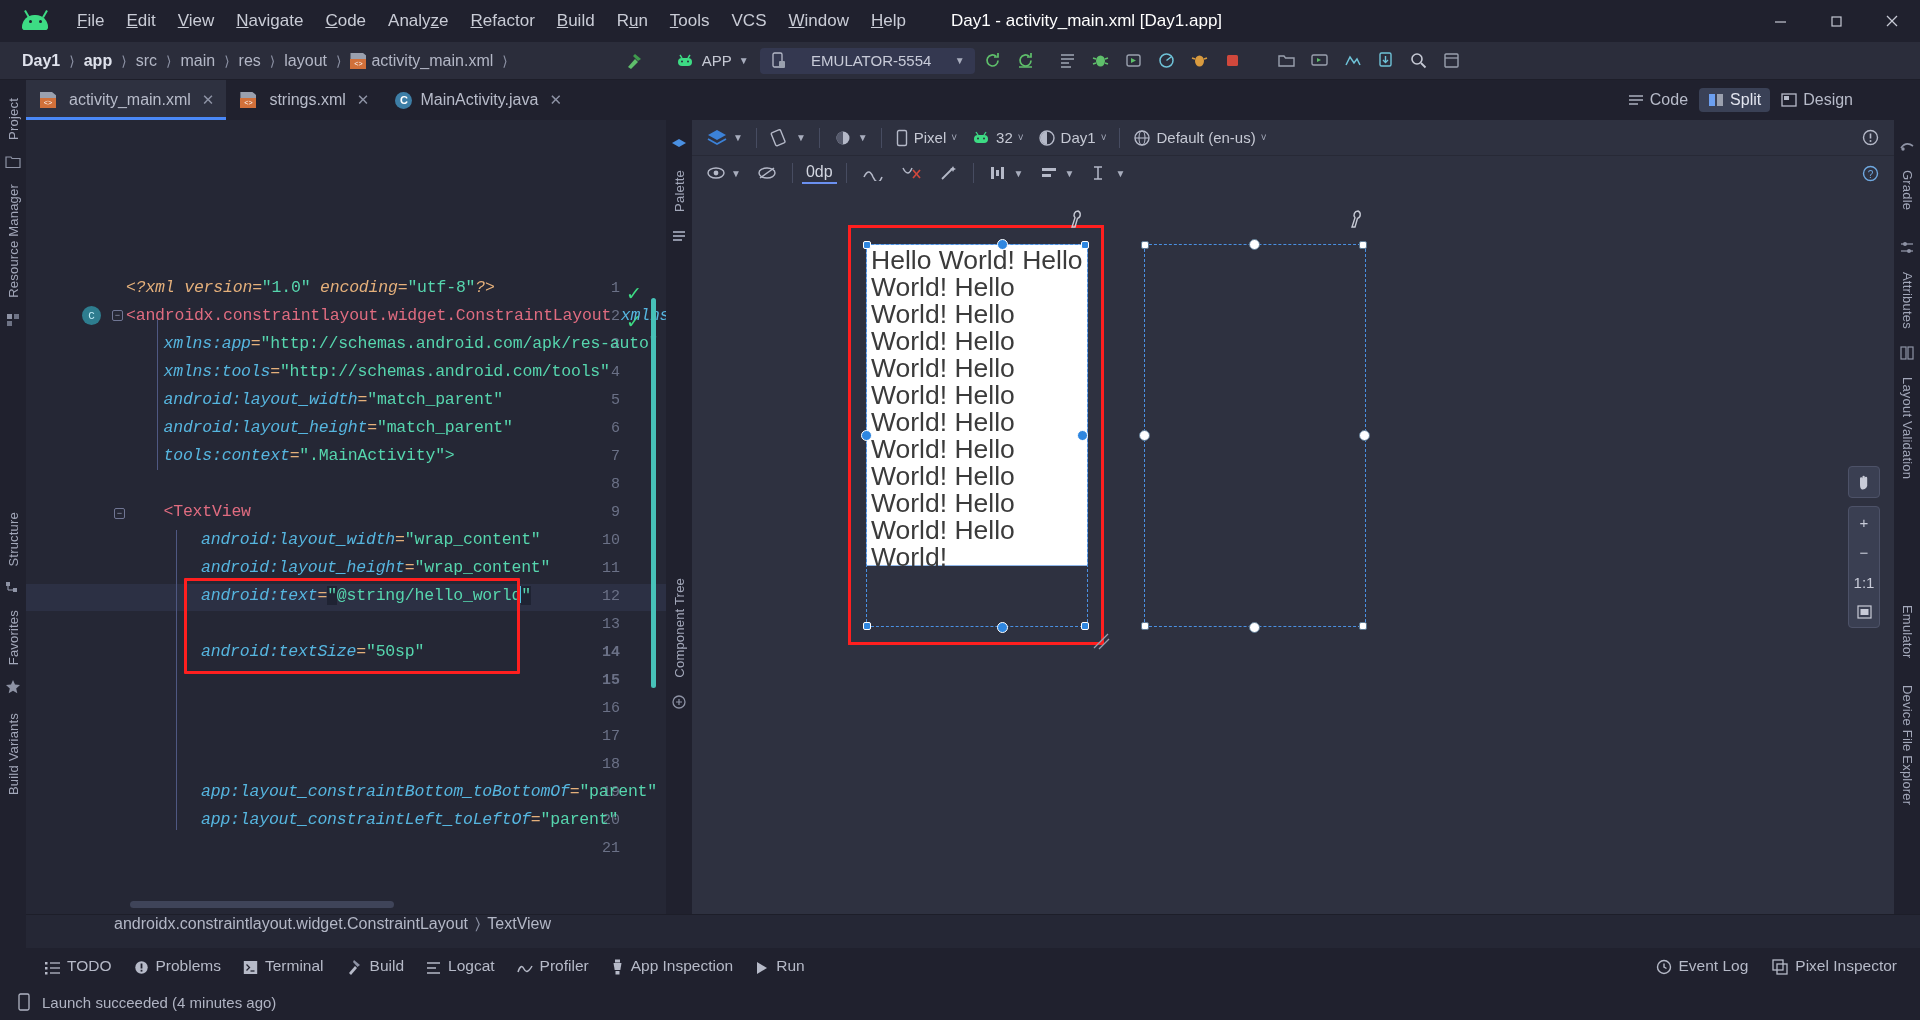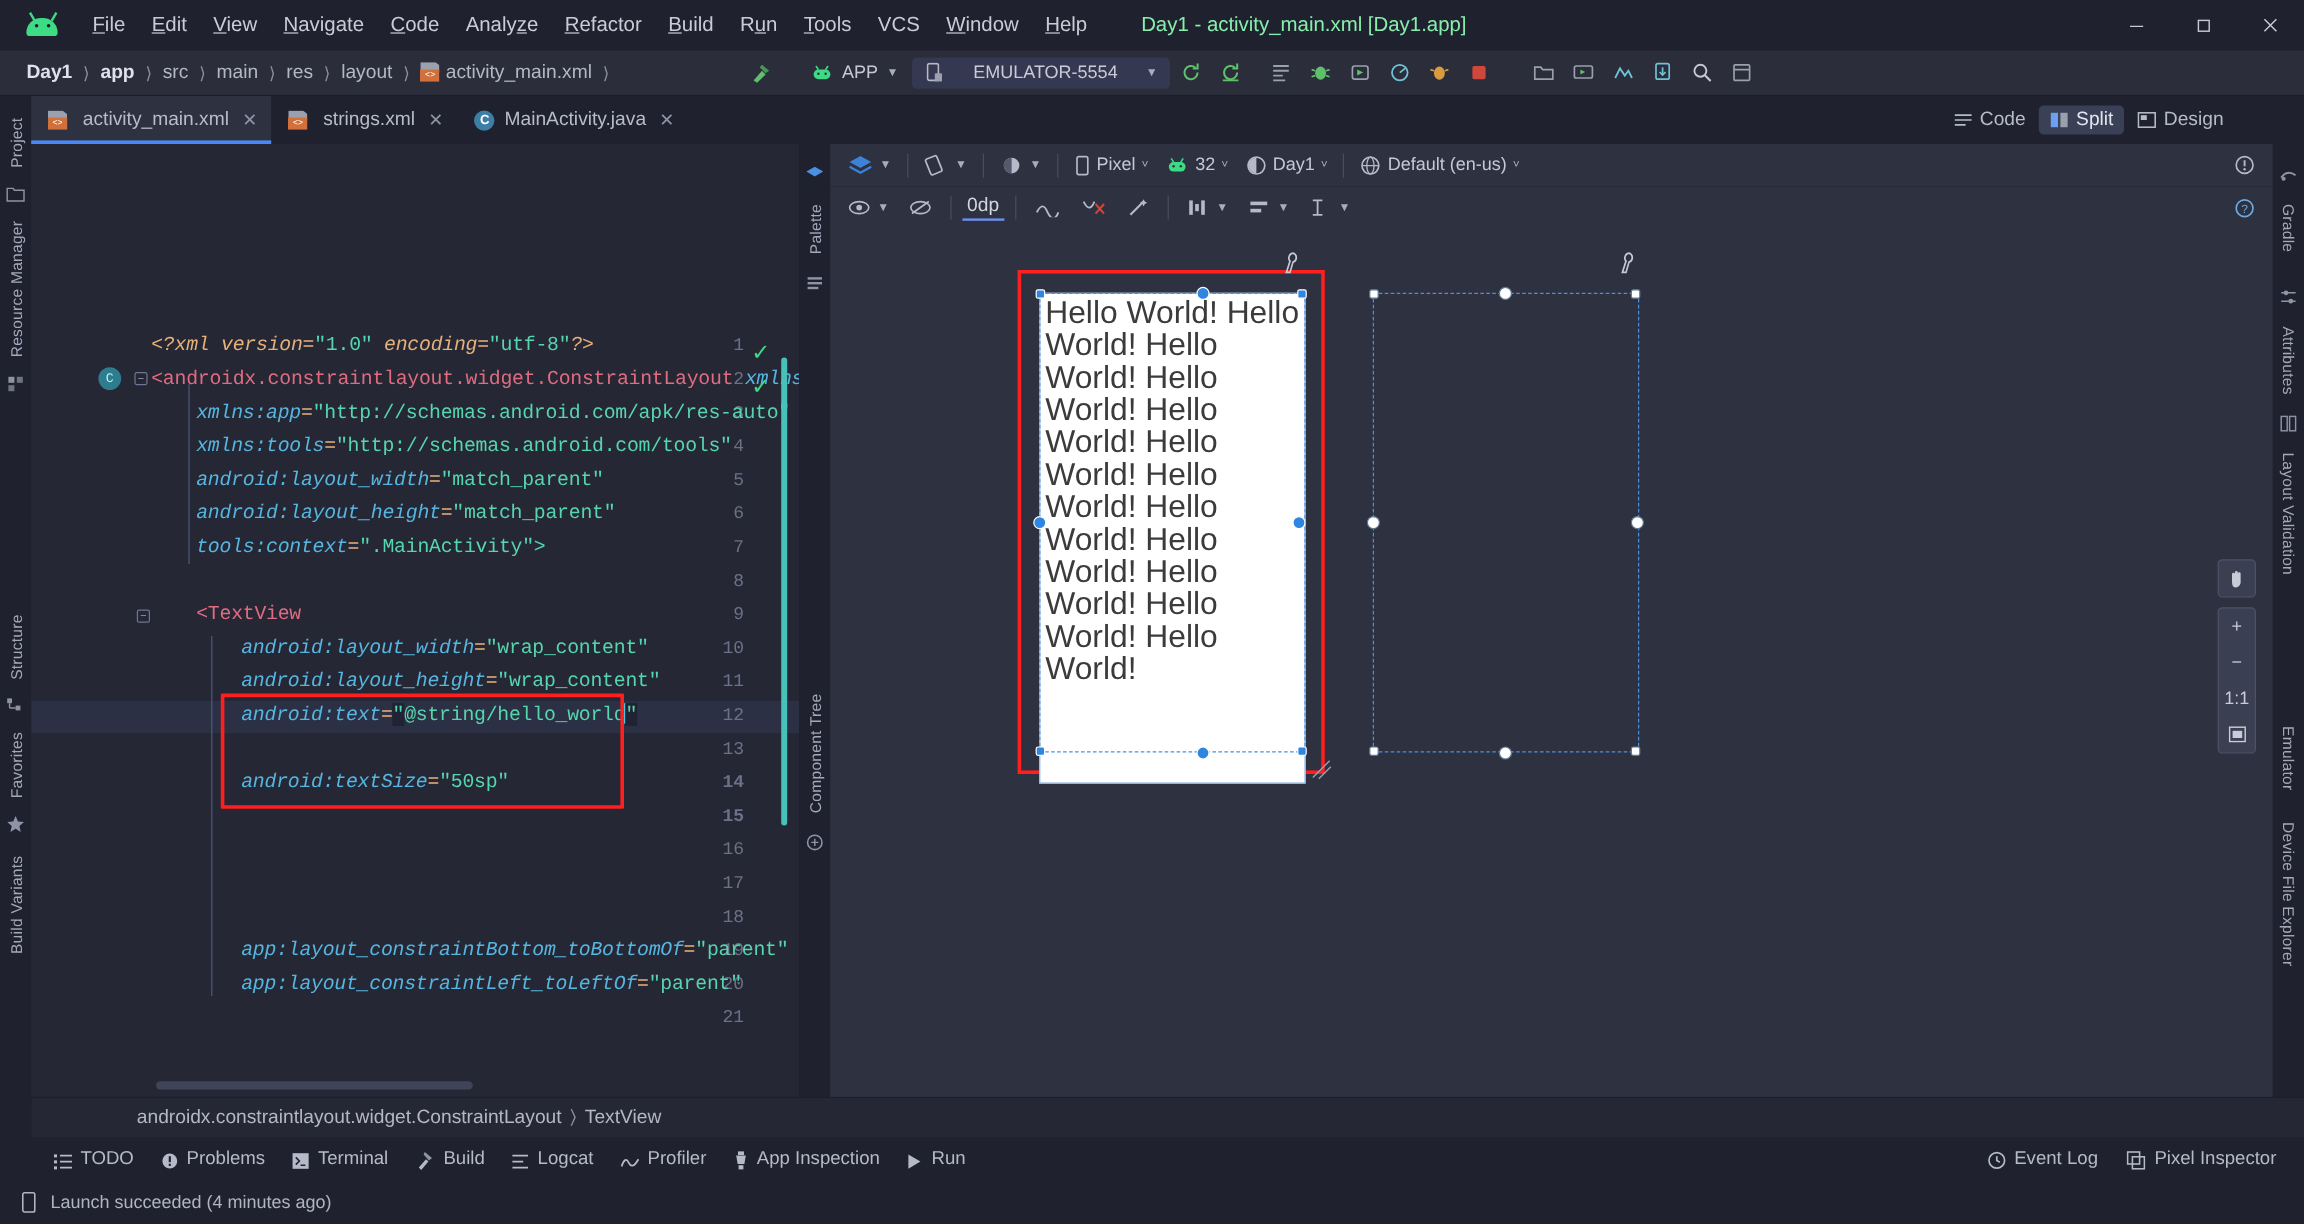--- a/index.html
+++ b/index.html
@@ -26,21 +26,21 @@
   .droid-logo .eye { position:absolute; top:11px; width:3px; height:3px; background:#20212e; border-radius:50%; }
   .droid-logo .eye.l { left:11px; } .droid-logo .eye.r { left:21px; }
   .droid-logo .ant { position:absolute; width:2px; height:8px; background:#3ddc84; top:1px; }
   .droid-logo .ant.l { left:8px; transform:rotate(-30deg); }
   .droid-logo .ant.r { left:26px; transform:rotate(30deg); }
 
   .menuitem {
     padding:4px 11px; font-size:17px; color:#c9ccd6; cursor:default; white-space:nowrap;
   }
   .menuitem u { text-decoration:underline; }
-  .win-title { margin-left:34px; font-size:17px; color:#86efac; white-space:nowrap; }
+  .win-title { margin-left:34px; font-size:17px; color:#ffffff; white-space:nowrap; }
 
   .winbtns { position:absolute; right:0; top:0; height:42px; display:flex; }
   .winbtn { width:56px; height:42px; display:flex; align-items:center; justify-content:center; color:#c6c9d4; font-size:19px; }
 
   
   .navbar {
     height:38px; background:#2b2d3b; display:flex; align-items:center;
     flex:0 0 38px; position:relative; border-bottom:1px solid #1d1e29;
   }
   .crumbs { display:flex; align-items:center; padding-left:18px; gap:0px; }
@@ -188,21 +188,21 @@
 
   .zoomctl {
     position:absolute; right:14px; width:32px; background:#3a3f52; border:1px solid #4d5268;
     border-radius:4px; display:flex; flex-direction:column; align-items:center;
   }
   .zoomctl div {
     width:32px; height:30px; display:flex; align-items:center; justify-content:center;
     color:#c8cbd8; font-size:15px;
   }
   .bcrumb-bar {
-    height:34px; background:#252735; display:flex; align-items:center; padding-left:88px;
+    height:34px; background:#252735; display:flex; padding-left:88px;
     font-size:16px; color:#b3b7c6; flex:0 0 34px; gap:7px; border-top:1px solid #1d1e29;
   }
 
   
   .toolbar-bottom {
     height:36px; background:#20212e; display:flex; align-items:center; flex:0 0 36px;
     padding-left:36px; gap:4px; position:relative;
   }
   .twbtn {
     display:flex; align-items:flex-end; gap:7px; padding:4px 9px; border-radius:4px;
@@ -733,21 +733,21 @@
               <svg width="16" height="20" viewBox="0 0 16 20">
                   <path d="M10 1 a4 4 0 0 0-3 6.6 L4 17 h3 l2.5-8.6 A4 4 0 0 0 10 1 Z" fill="none" stroke="#c6c9d4" stroke-width="1.4"></path>
                 </svg>
             </div>
             <div class="wrench" style="left:656px; top:20px;">
               <svg width="16" height="20" viewBox="0 0 16 20">
                   <path d="M10 1 a4 4 0 0 0-3 6.6 L4 17 h3 l2.5-8.6 A4 4 0 0 0 10 1 Z" fill="none" stroke="#c6c9d4" stroke-width="1.4"></path>
                 </svg>
             </div>
 
-            <div class="phone" style="left:174px; top:54px; width:222px; height:409px;">
+            <div class="phone" style="left:174px; top:54px; width:222px; height:322px;">
               <div class="prevtext" id="prev-a" style="left:4px; top:2px; right:4px; font-size:26.5px;">Hello World! Hello World! Hello World! Hello World! Hello World! Hello World! Hello World! Hello World! Hello World! Hello World! Hello World! Hello World!</div>
             </div>
             <div class="selbox" style="left:174px; top:54px; width:222px; height:383px;"></div>
             <div class="handle" style="left:305px; top:49px;"></div>
             <div class="handle" style="left:305px; top:432px;"></div>
             <div class="handle" style="left:169px; top:240px;"></div>
             <div class="handle" style="left:385px; top:240px;"></div>
             <div class="handle sq" style="left:171px; top:51px;"></div>
             <div class="handle sq" style="left:389px; top:51px;"></div>
             <div class="handle sq" style="left:171px; top:432px;"></div>

